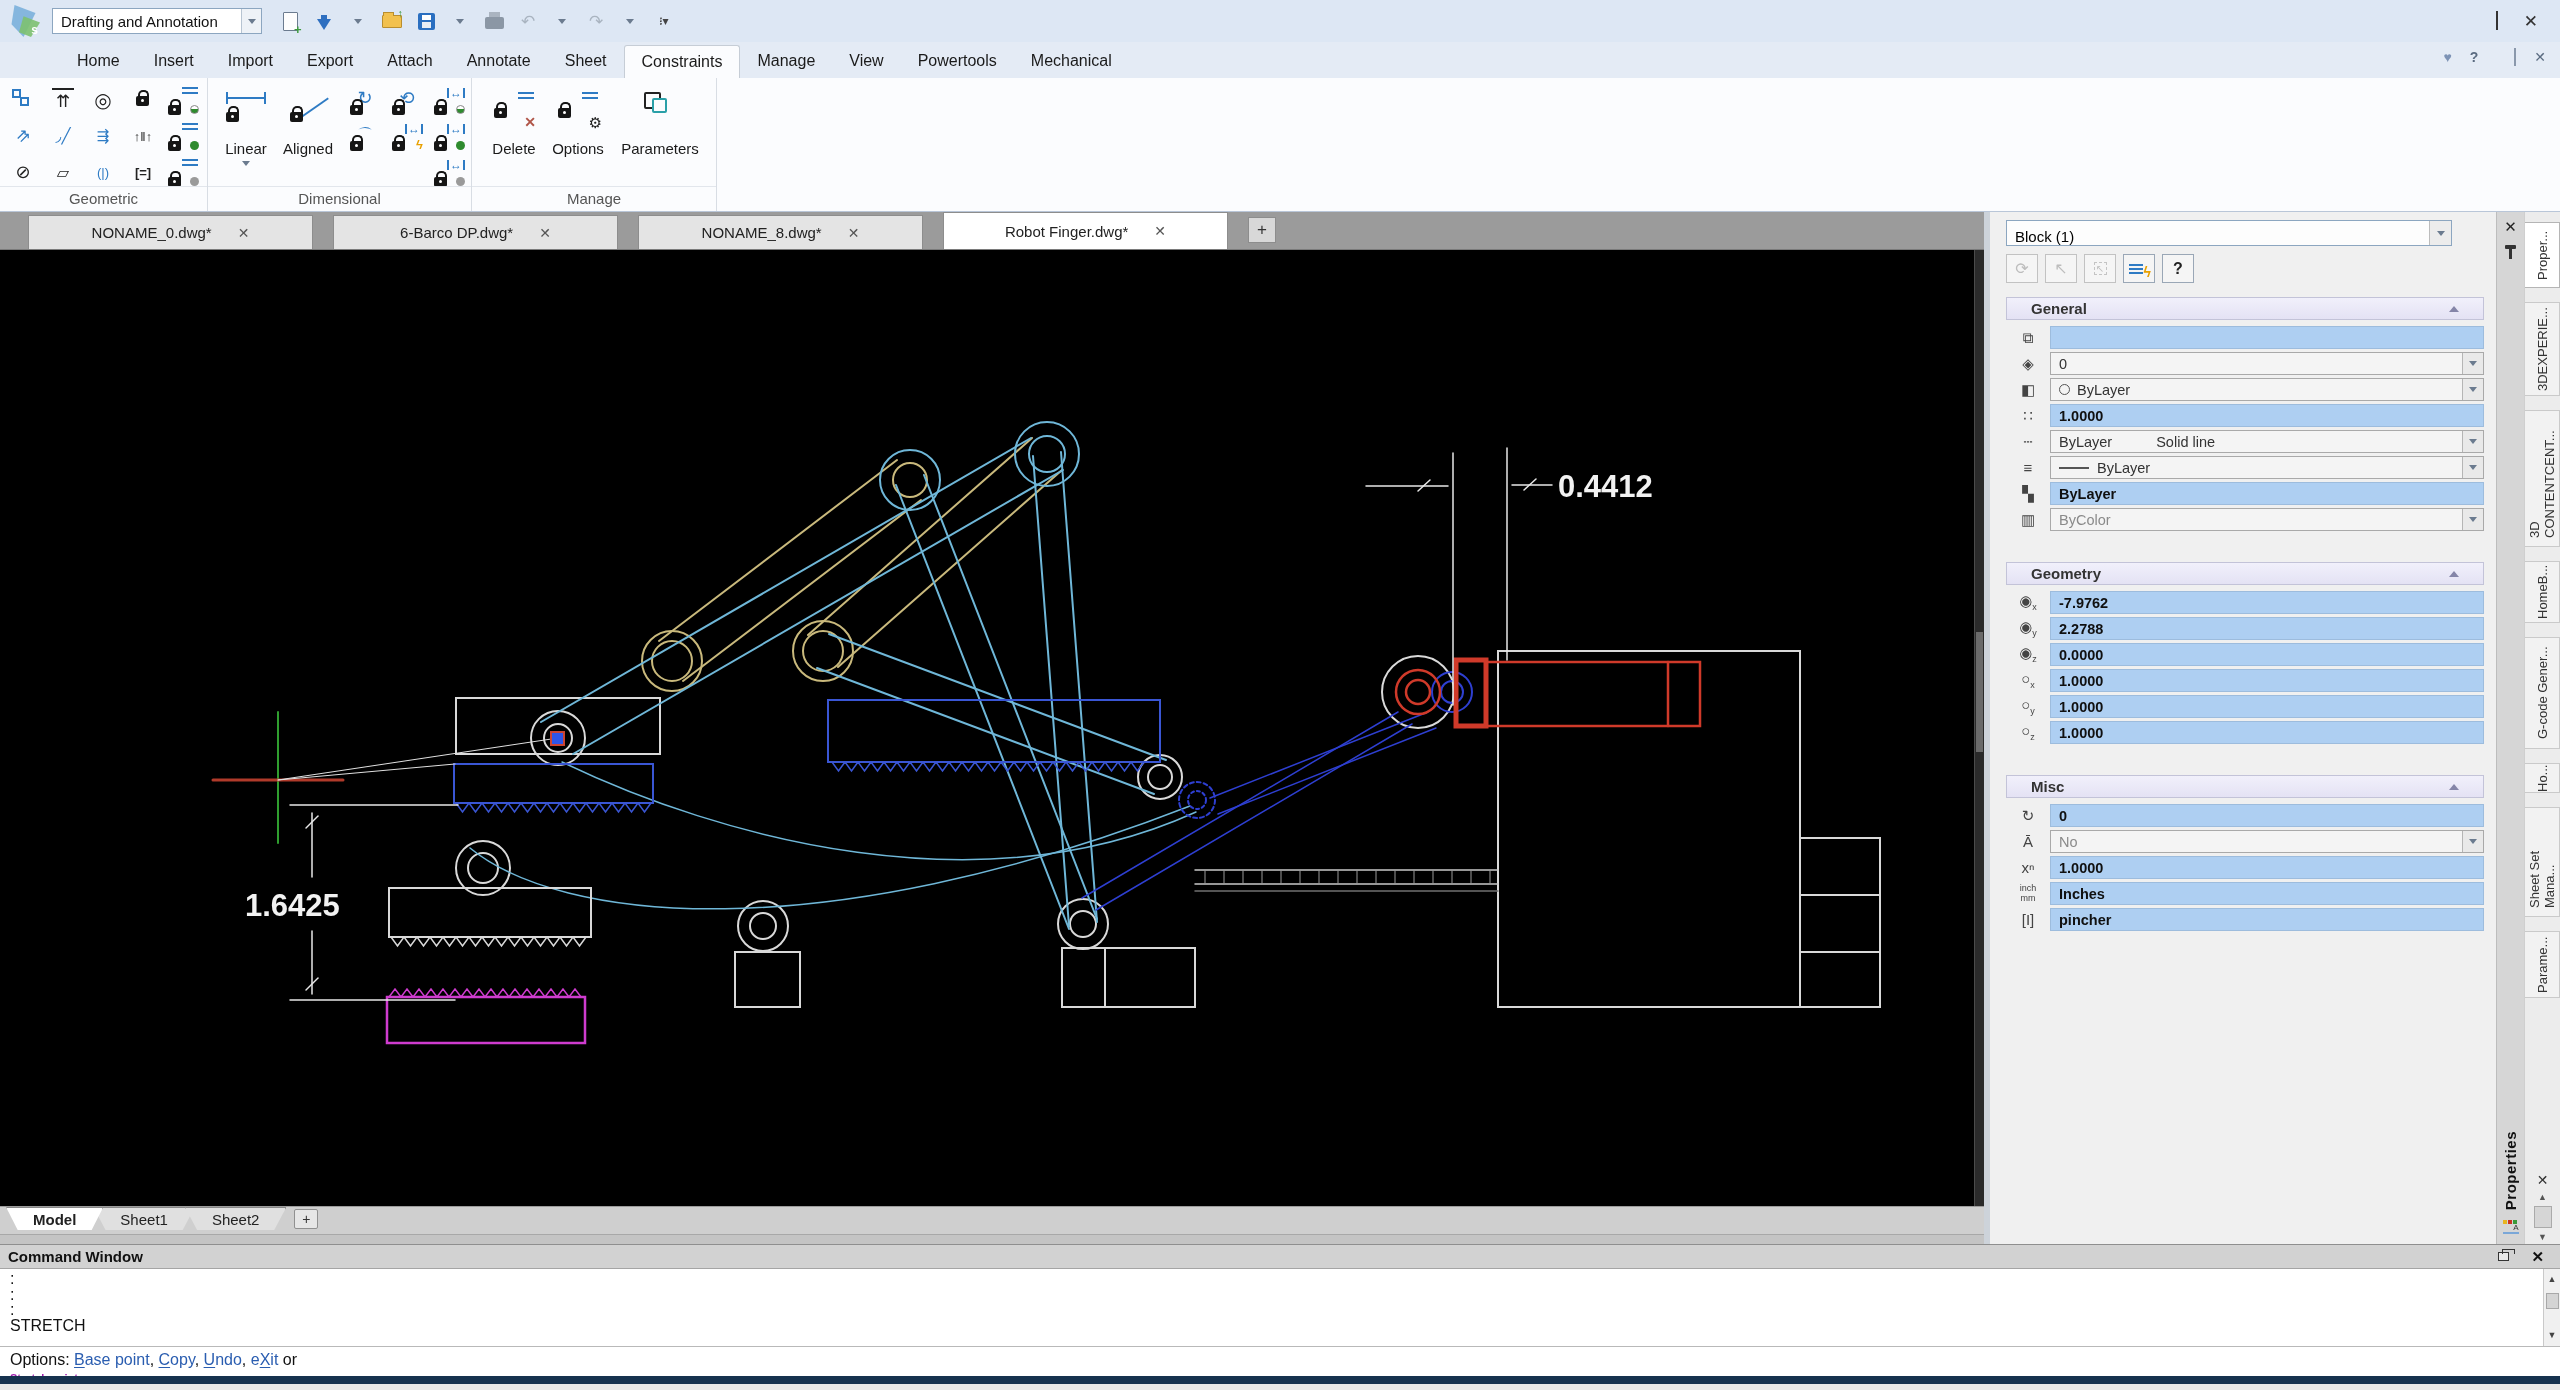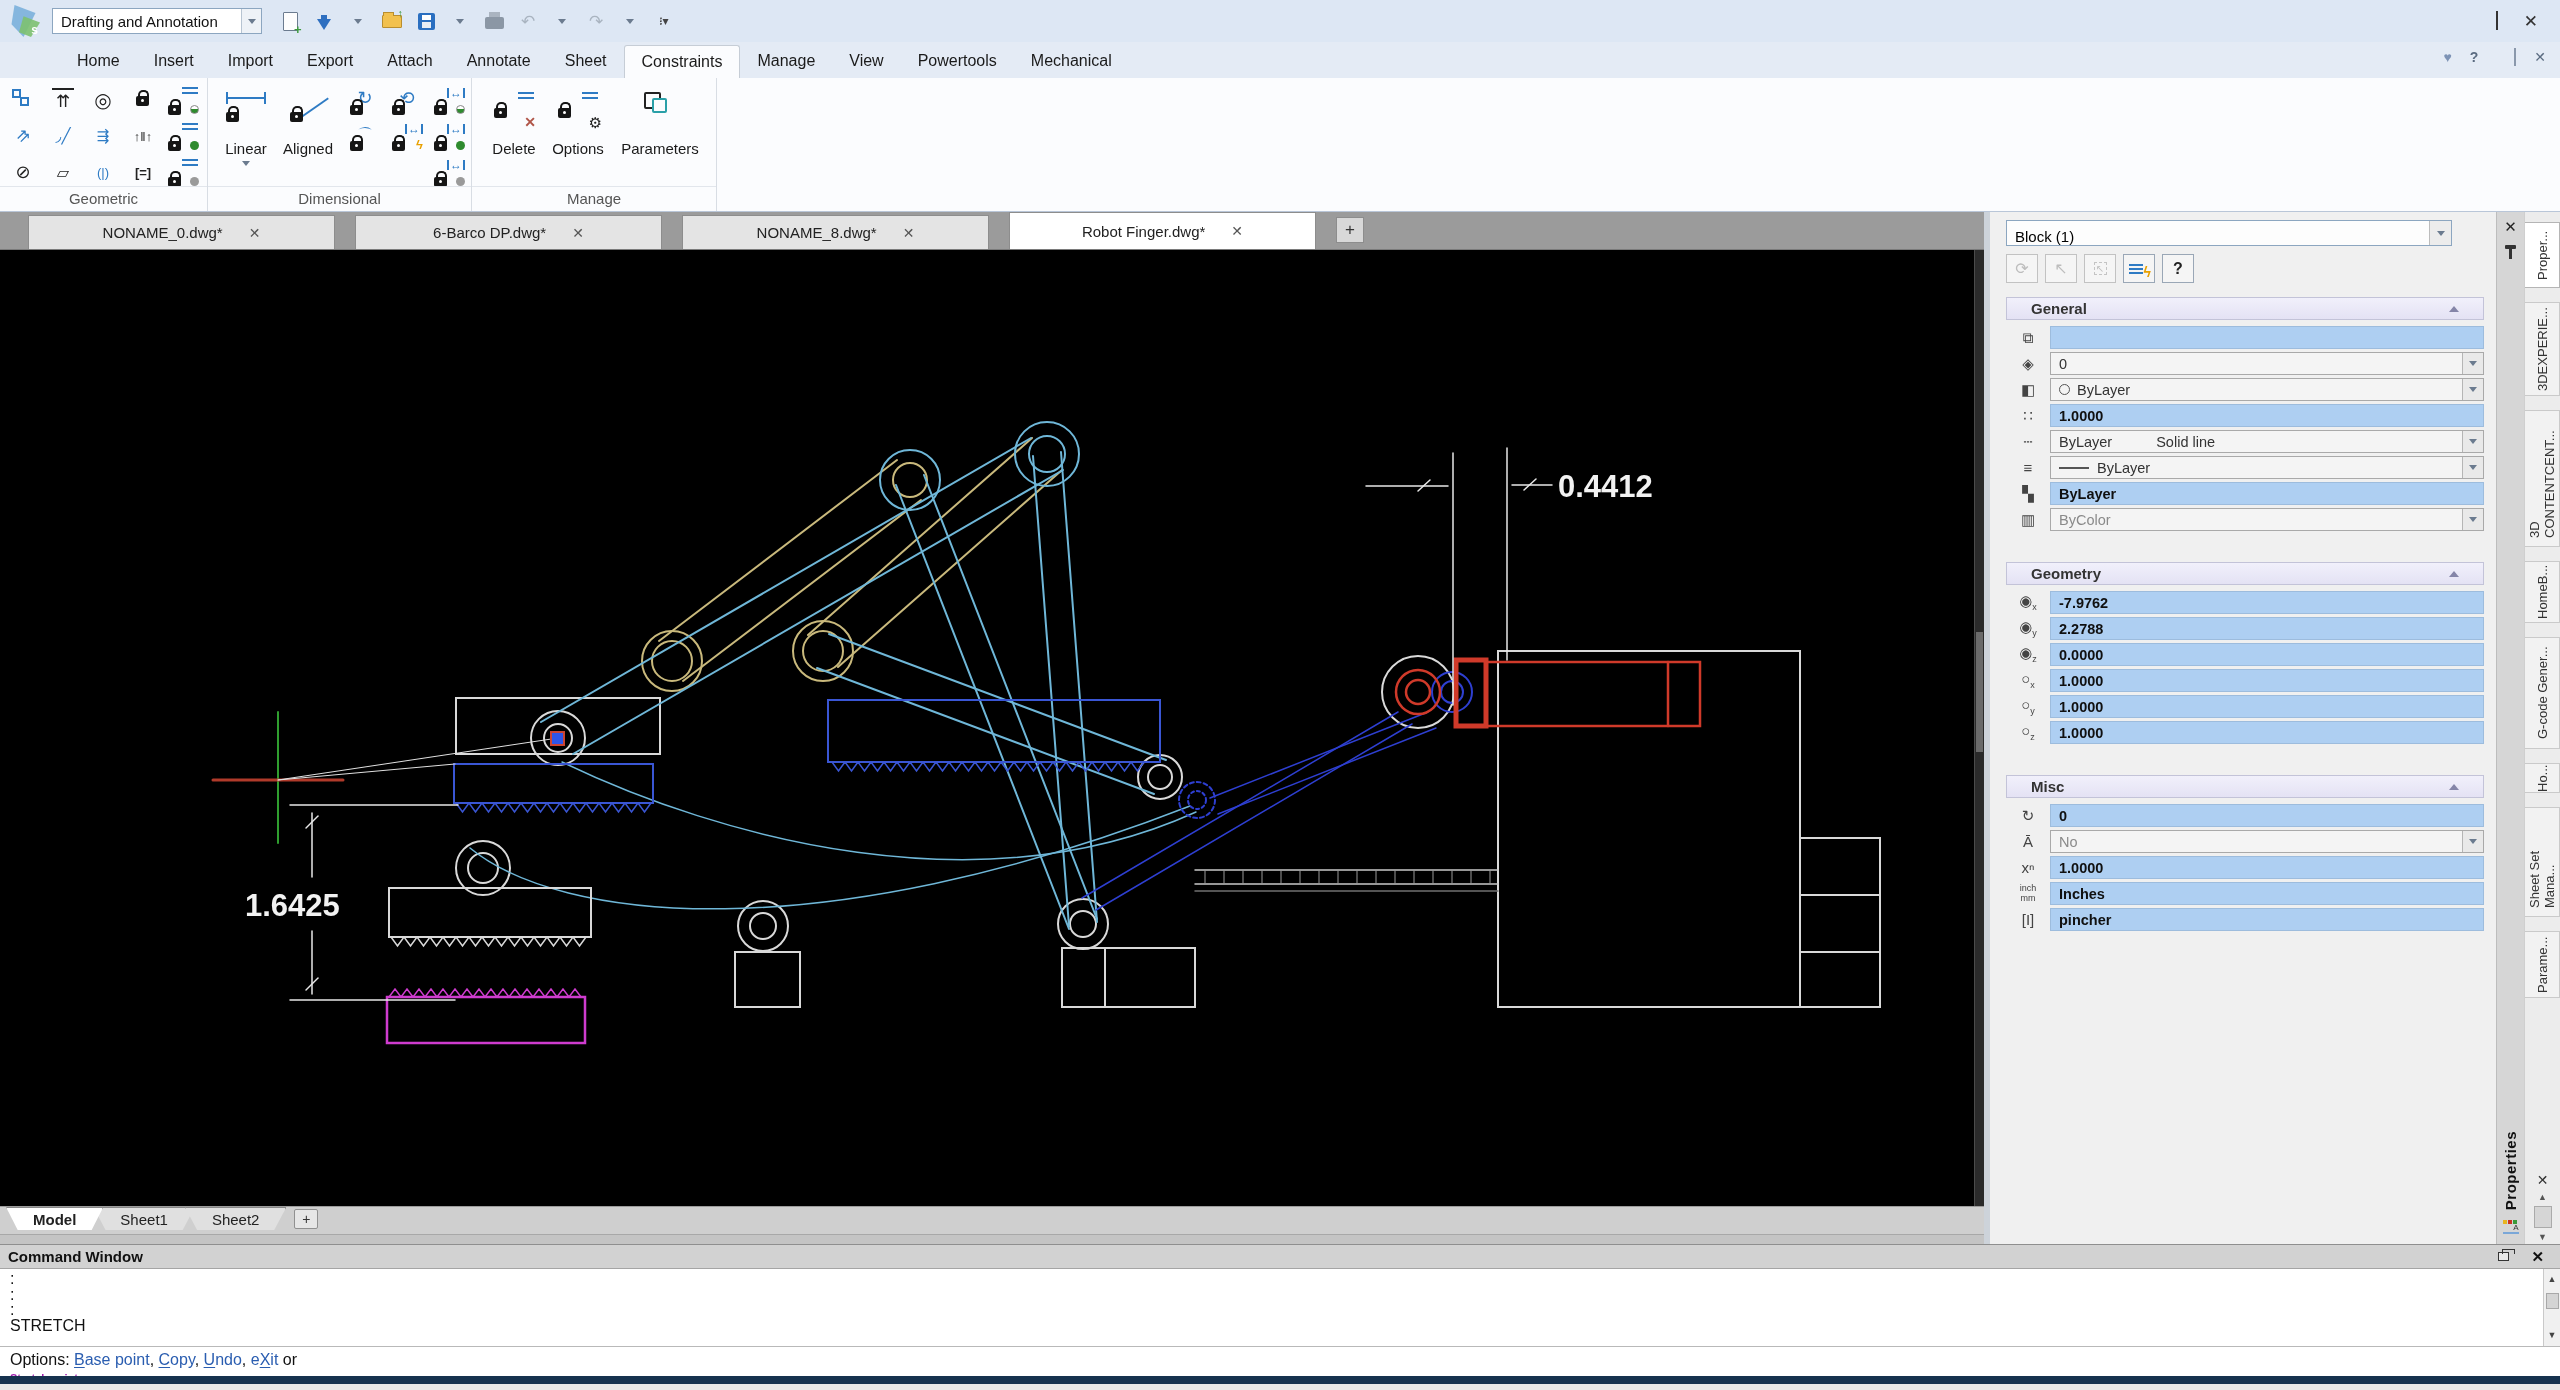--- a/index.html
+++ b/index.html
@@ -70,21 +70,21 @@
   .bigbtn .blabel { font-size:15px; color:#1a1a1a; margin-top:6px; }
   .bigbtn .bcaret { margin:4px auto 0; }
   .lin-ic { position:absolute; top:6px; left:8px; width:40px; height:12px; border-left:2px solid #2e7bc4; border-right:2px solid #2e7bc4; }
   .lin-ic:before { content:""; position:absolute; top:5px; left:0; right:0; height:2px; background:#2e7bc4; }
   .alg-ic { position:absolute; top:4px; left:14px; width:32px; height:20px; border-bottom:2px solid #2e7bc4; transform:rotate(-35deg); }
   .param-ic { position:absolute; top:6px; left:12px; width:17px; height:17px; border:2.5px solid #222; border-radius:2px; }
   .param-ic2 { position:absolute; top:12px; left:20px; width:15px; height:15px; border:2.5px solid #2aa0a8; border-radius:2px; background:#fbfcfe; }
 
   
   .doctabs { height:38px; background:#9b9b9b; display:flex; align-items:stretch; padding-left:28px; border-bottom:1px solid #7a7a7a; }
-  .dtab { width:307px; margin-right:20px; background:#e4e4e4; border:1px solid #8d8d8d; border-bottom:none; display:flex; align-items:center; justify-content:center; gap:26px; font-size:15px; color:#222; margin-top:3px; }
+  .dtab { width:285px; margin-right:20px; background:#e4e4e4; border:1px solid #8d8d8d; border-bottom:none; display:flex; align-items:center; justify-content:center; gap:26px; font-size:15px; color:#222; margin-top:3px; }
   .dtab.active { background:#fff; font-weight:normal; margin-top:0; }
   .dtab .tclose { color:#555; font-size:14px; }
   .addtab { width:28px; height:26px; margin-top:5px; background:#d8d8d8; border:1px solid #8d8d8d; display:flex; align-items:center; justify-content:center; font-size:17px; color:#333; }
 
   
   .mainrow { display:flex; height:1032px; }
   .leftcol { width:1984px; display:flex; flex-direction:column; }
   .canvas { position:relative; height:956px; background:#000; }
   .canvas svg { display:block; }
   .vsb { position:absolute; right:0; top:0; bottom:0; width:10px; background:#2a2a2a; border-left:1px solid #4a4a4a; }

